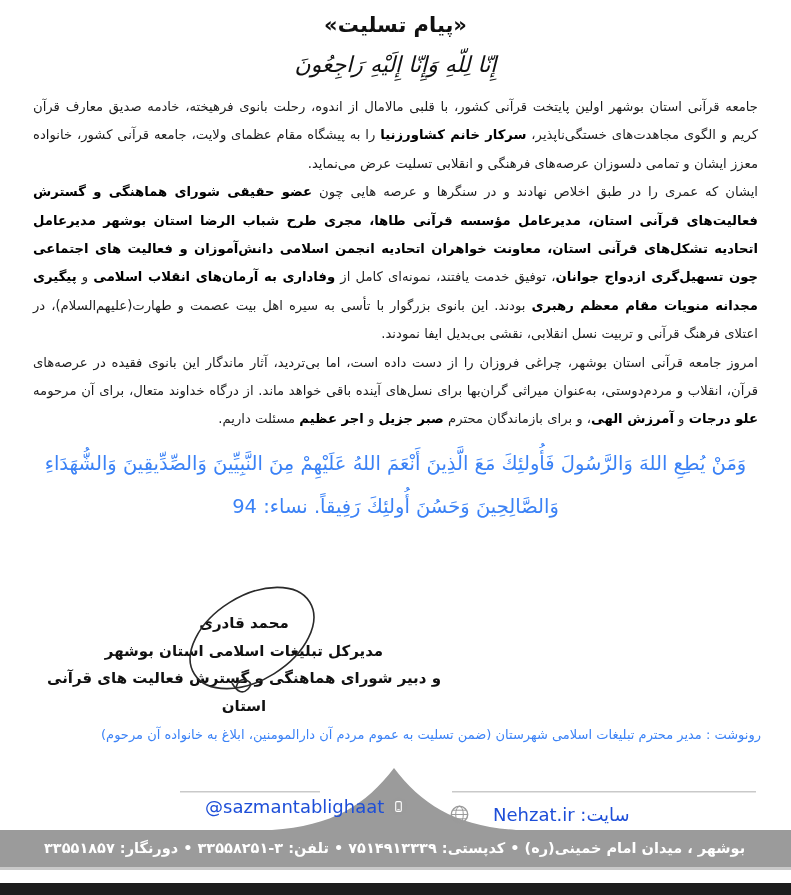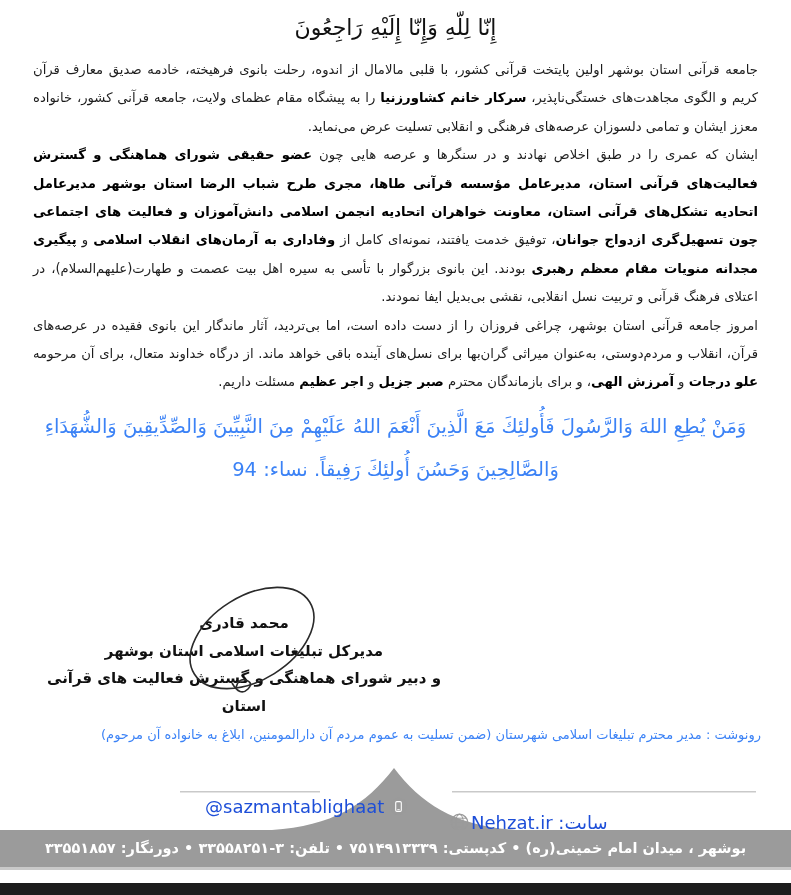--- a/index.html
+++ b/index.html
@@ -18,20 +18,21 @@
     text-align:center;
     font-size:21px;
     font-weight:bold;
     color:#111;
   }
   .istirja {
     margin-top:15px;
     text-align:center;
     font-size:22px;
     color:#111;
+    font-style:italic;
   }
   .body-text {
     margin:16px 33px 0 33px;
     font-size:13.2px;
     line-height:28.4px;
     text-align:justify;
     text-justify:inter-word;
   }
   .body-text p { margin:0; }
   .body-text b { color:#000; }
@@ -71,47 +72,49 @@
     direction:ltr;
     font-size:18px;
     color:#1d4ed8;
     padding-left:33px;
   }
   .handle-group {
     position:absolute; left:205px; top:0;
     display:flex; align-items:center; gap:5px;
   }
   .site-group {
-    position:absolute; left:450px; top:16px;
-    display:flex; align-items:center; gap:2px;
+    position:absolute; left:450px; top:8px;
+    display:flex; align-items:center; gap:24px;
   }
   .icon-svg { display:block; }
   .address-bar {
     position:absolute;
     left:0; right:0; top:830px; height:37px;
     background:#9b9b9b;
     border-bottom:3px solid #c9c9c9;
     color:#ffffff;
     font-weight:bold;
     font-size:14.5px;
     line-height:37px;
-    text-align:center;
+    text-align:left;
     letter-spacing:0.2px;
+    padding-left:44px;
   }
   .black-bar {
     position:absolute;
     left:0; right:0; top:883px; height:12px;
     background:#1d1d1d;
   }
 </style>
 </head>
 <body>
 
 <div class="page">
 
+  <div class="doc-title">«پیام تسلیت»</div>
 
   <div class="istirja">إِنّا لِلّهِ وَإِنّا إِلَيْهِ رَاجِعُونَ</div>
 
   <div class="body-text">
     <p><span>جامعه قرآنی استان بوشهر اولین پایتخت قرآنی کشور، با قلبی مالامال از اندوه، رحلت بانوی فرهیخته، خادمه صدیق معارف قرآن کریم و الگوی مجاهدت‌های خستگی‌ناپذیر، </span><b>سرکار خانم کشاورزنیا</b><span> را به پیشگاه مقام عظمای ولایت، جامعه قرآنی کشور، خانواده معزز ایشان و تمامی دلسوزان عرصه‌های فرهنگی و انقلابی تسلیت عرض می‌نماید.</span></p>
     <p><span>ایشان که عمری را در طبق اخلاص نهادند و در سنگرها و عرصه هایی چون </span><b>عضو حقیقی شورای هماهنگی و گسترش فعالیت‌های قرآنی استان، مدیرعامل مؤسسه قرآنی طاها، مجری طرح شباب الرضا استان بوشهر مدیرعامل اتحادیه تشکل‌های قرآنی استان، معاونت خواهران اتحادیه انجمن اسلامی دانش‌آموزان و فعالیت های اجتماعی چون تسهیل‌گری ازدواج جوانان</b><span>، توفیق خدمت یافتند، نمونه‌ای کامل از </span><b>وفاداری به آرمان‌های انقلاب اسلامی</b><span> و </span><b>پیگیری مجدانه منویات مقام معظم رهبری</b><span> بودند. این بانوی بزرگوار با تأسی به سیره اهل بیت عصمت و طهارت(علیهم‌السلام)، در اعتلای فرهنگ قرآنی و تربیت نسل انقلابی، نقشی بی‌بدیل ایفا نمودند.</span></p>
     <p><span>امروز جامعه قرآنی استان بوشهر، چراغی فروزان را از دست داده است، اما بی‌تردید، آثار ماندگار این بانوی فقیده در عرصه‌های قرآن، انقلاب و مردم‌دوستی، به‌عنوان میراثی گران‌بها برای نسل‌های آینده باقی خواهد ماند. از درگاه خداوند متعال، برای آن مرحومه </span><b>علو درجات</b><span> و </span><b>آمرزش الهی</b><span>، و برای بازماندگان محترم </span><b>صبر جزیل</b><span> و </span><b>اجر عظیم</b><span> مسئلت داریم.</span></p>
   </div>
 
   <div class="quran">

